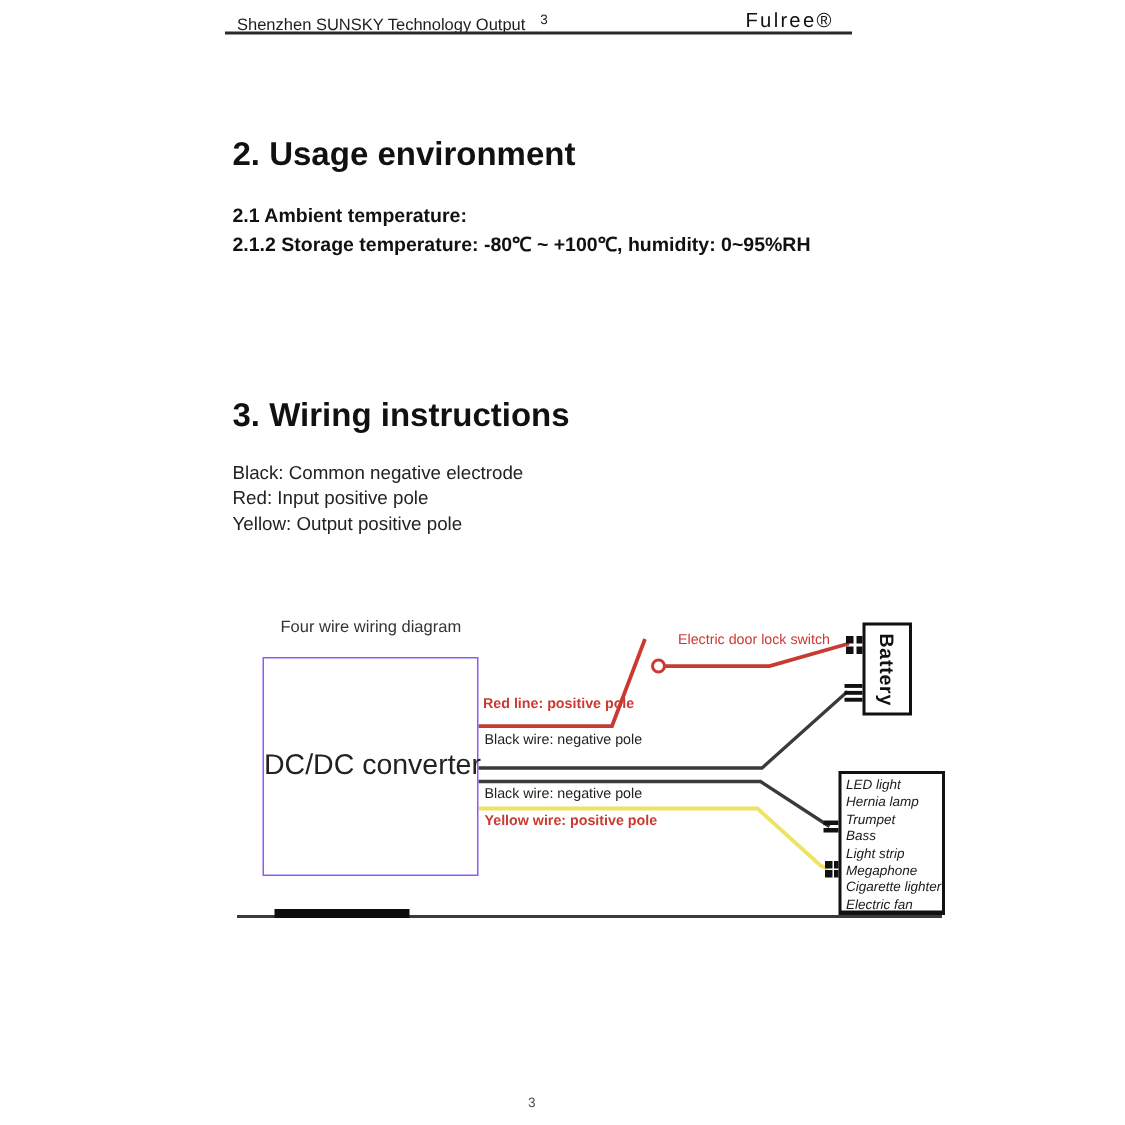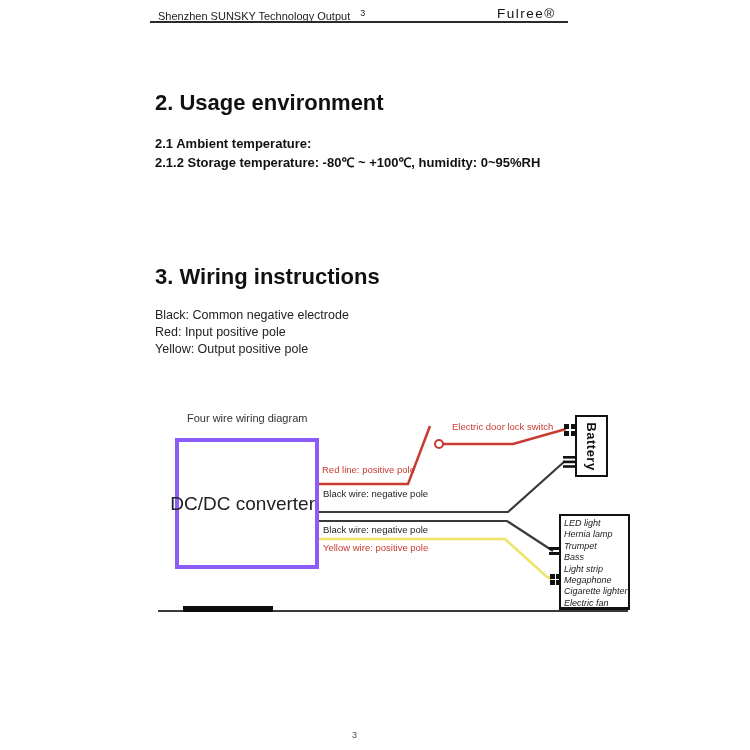--- a/index.html
+++ b/index.html
@@ -18,29 +18,29 @@
   .hdr-brand{position:absolute;left:497px;top:6px;font-size:13.5px;letter-spacing:1.5px;color:#111;white-space:nowrap;}
   .hdr-rule{position:absolute;left:150px;top:21px;width:418px;height:2px;background:#2a2a2a;}
 
   
   .h-big{position:absolute;left:155px;font-size:22px;font-weight:bold;color:#111;white-space:nowrap;}
   .usage-lines{position:absolute;left:155px;top:134px;font-size:13px;font-weight:bold;line-height:19px;color:#111;white-space:nowrap;}
   .wiring-lines{position:absolute;left:155px;top:307px;font-size:12.5px;line-height:17px;color:#222;white-space:nowrap;}
 
   
   .diagram-title{position:absolute;left:187px;top:412px;font-size:11px;color:#333;white-space:nowrap;}
-  .converter-box{position:absolute;left:175px;top:438px;width:144px;height:131px;border:4px solid #8b5cf6;background:#fff;display:flex;align-items:center;justify-content:flex-end;}
+  .converter-box{position:absolute;left:175px;top:438px;width:144px;height:146px;border:1px solid #8b5cf6;background:#fff;display:flex;align-items:center;justify-content:flex-start;}
   .converter-label{font-size:19px;color:#222;white-space:nowrap;}
   .battery-box{position:absolute;left:575px;top:415px;width:33px;height:62px;border:2.5px solid #111;background:#fff;display:flex;align-items:center;justify-content:center;}
   .battery-label{transform:rotate(90deg);font-size:13px;font-weight:bold;letter-spacing:0.5px;color:#111;white-space:nowrap;}
   .device-box{position:absolute;left:559px;top:514px;width:71px;height:96px;border:2px solid #111;border-bottom-width:3px;background:#fff;padding:2px 0 0 3px;}
   .device-item{font-size:9px;line-height:11.4px;color:#1a1a1a;white-space:nowrap;font-style:italic;}
 
   .wire-label{position:absolute;font-size:9.5px;white-space:nowrap;}
-  .lbl-red{color:var(--red-wire);}
+  .lbl-red{color:var(--red-wire);font-weight:bold;}
   .lbl-black{color:#222;}
   .lbl-switch{position:absolute;left:452px;top:421px;font-size:9.5px;color:var(--red-wire);white-space:nowrap;}
 
   svg.wires{position:absolute;left:0;top:0;pointer-events:none;}
   .w-red{stroke:var(--red-wire);stroke-width:2.5;fill:none;}
   .w-black{stroke:var(--black-wire);stroke-width:2.2;fill:none;}
   .w-yellow{stroke:var(--yellow-wire);stroke-width:2.6;fill:none;}
   .sw-circle{stroke:var(--red-wire);stroke-width:2;fill:#fff;}
   .terminal{fill:#111;}
   .gnd-thin{stroke:#3a3a3a;stroke-width:2;}

